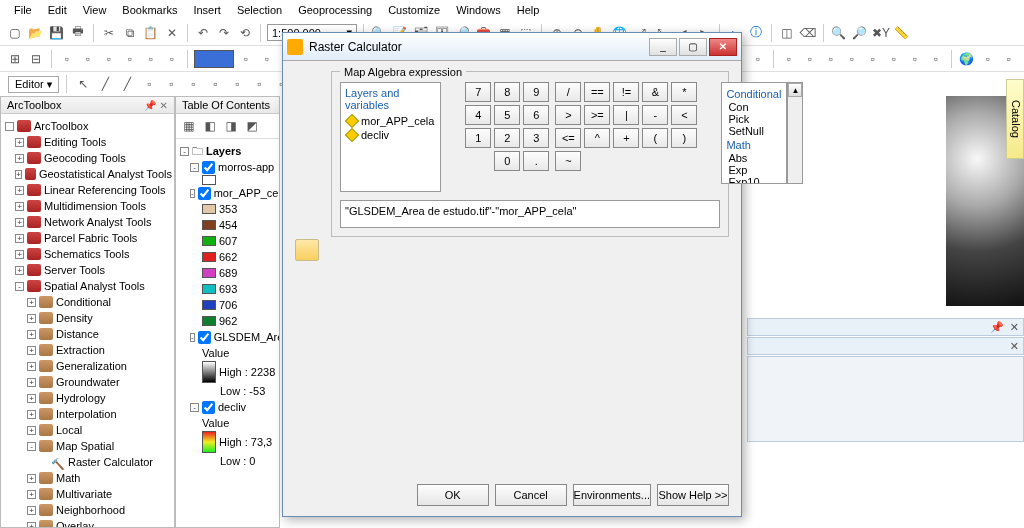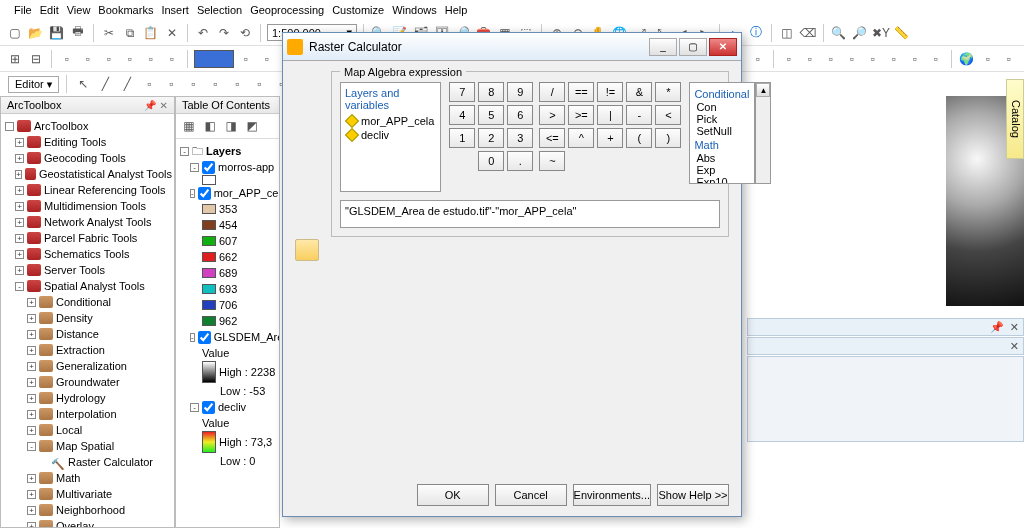--- a/index.html
+++ b/index.html
@@ -1,17 +1,17 @@
 <!DOCTYPE html>
 <html><head>
 <meta charset="utf-8">
 <style>
 *{box-sizing:border-box;margin:0;padding:0;font-family:Tahoma,Segoe UI,sans-serif;font-size:11px;}
 body{background:#f0f0f0;width:1024px;height:528px;overflow:hidden;position:relative;}
-.menubar{display:flex;padding:2px 10px;background:#fff;}
+.menubar{display:flex;gap:8px;padding:2px 10px;background:#fff;}
 .menubar span{padding:2px 4px;cursor:default;}
 .toolbar{display:flex;align-items:center;gap:3px;padding:2px 6px;background:#fff;border-bottom:1px solid #e0e0e0;flex-wrap:nowrap;height:26px;}
 .tb-ico{width:18px;height:18px;display:inline-flex;align-items:center;justify-content:center;border:1px solid transparent;color:#555;font-size:12px;}
 .tb-sep{width:1px;height:18px;background:#ccc;margin:0 3px;}
 .scale-box{border:1px solid #999;padding:1px 4px;font-size:11px;width:90px;display:flex;align-items:center;justify-content:space-between;}
 .row2{height:26px;}
 .editor-bar{display:flex;align-items:center;gap:4px;padding:2px 8px;height:24px;background:#fff;}
 .main{display:flex;height:432px;background:#fff;}
 .panel{border:1px solid #bcbcbc;display:flex;flex-direction:column;}
 .panel-hdr{background:linear-gradient(#f7f7f7,#e8e8e8);border-bottom:1px solid #ccc;padding:2px 6px;display:flex;justify-content:space-between;align-items:center;font-size:11px;}
@@ -37,21 +37,21 @@
 .dlg-title .ttl{flex:1;font-size:12px;}
 .dlg-title .wbtn{width:28px;height:18px;border:1px solid #aaa;margin-left:2px;background:linear-gradient(#fefefe,#e0e0e0);display:flex;align-items:center;justify-content:center;font-size:10px;}
 .dlg-title .wbtn.close{background:linear-gradient(#e88,#c33);color:#fff;border-color:#a22;font-weight:bold;}
 .dlg-body{padding:10px 12px;}
 .gbox{border:1px solid #bbb;padding:8px;background:#f0f0f0;position:relative;margin-left:36px;}
 .gbox .gtitle{position:relative;top:-14px;background:#f0f0f0;padding:0 4px;display:inline-block;}
 .lv-list{border:1px solid #999;background:#fff;height:110px;width:150px;padding:4px;font-size:11px;}
 .lv-list .lvh{color:#1a5fb4;font-weight:normal;margin-bottom:3px;}
 .lv-list .lvi{display:flex;align-items:center;gap:4px;padding:1px 2px;}
 .lv-list .dia{width:10px;height:10px;background:#fc0;transform:rotate(45deg);border:1px solid #990;}
-.calc-row{display:flex;gap:8px;margin-top:-10px;}
+.calc-row{display:flex;gap:24px;margin-top:-10px;}
 .keypad{display:grid;grid-template-columns:repeat(3,26px);grid-auto-rows:20px;gap:3px;;}
 .ops{display:grid;grid-template-columns:repeat(5,26px);grid-auto-rows:20px;gap:3px;}
 .kbtn{border:1px solid #888;background:linear-gradient(#fdfdfd,#e8e8e8);display:flex;align-items:center;justify-content:center;font-size:11px;}
 .funcs{border:1px solid #999;background:#fff;width:66px;height:102px;padding:3px 4px;font-size:11px;overflow:hidden;}
 .funcs .fh{color:#1a5fb4;margin:2px 0 1px;}
 .funcs .fi{padding:0 2px;}
 .scroller{width:16px;height:102px;border:1px solid #999;background:#efefef;display:flex;flex-direction:column;align-items:center;justify-content:flex-start;}
 .scroller .ar{width:14px;height:14px;background:linear-gradient(#fff,#ddd);border:1px solid #aaa;font-size:8px;display:flex;align-items:center;justify-content:center;}
 .expr{border:1px solid #999;background:#fff;height:28px;padding:4px;margin-top:8px;font-size:11px;}
 .out-label{margin-top:10px;font-size:11px;}

